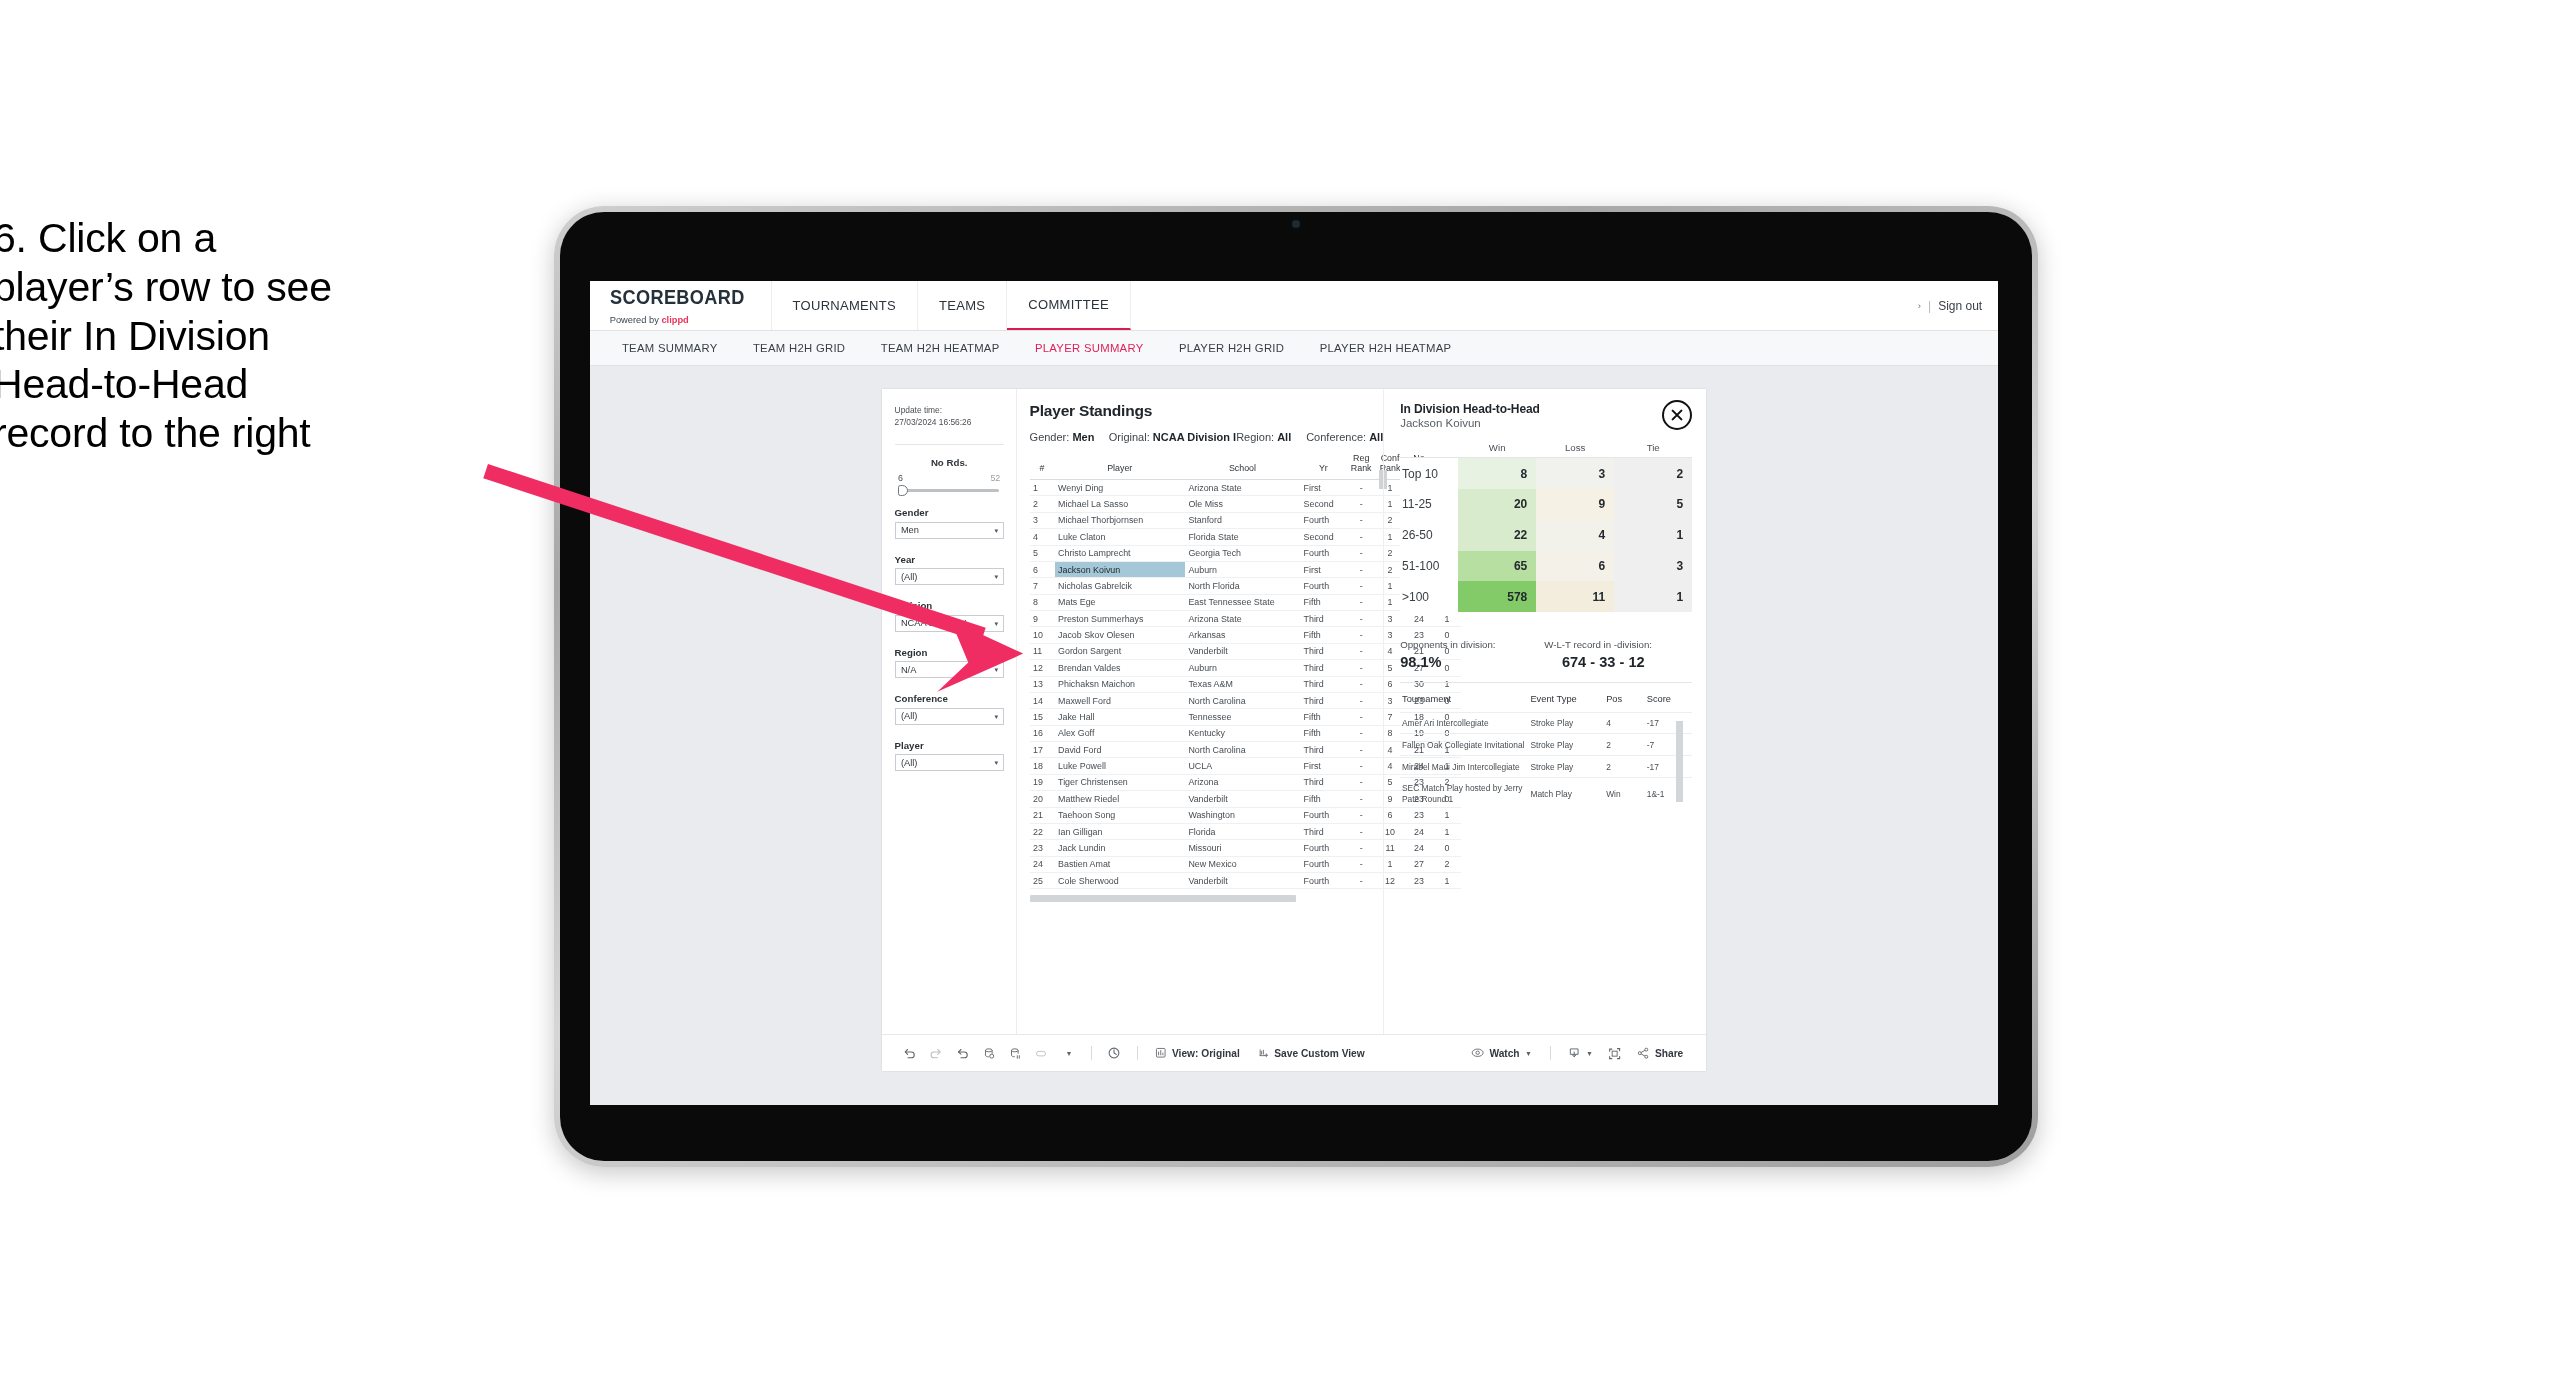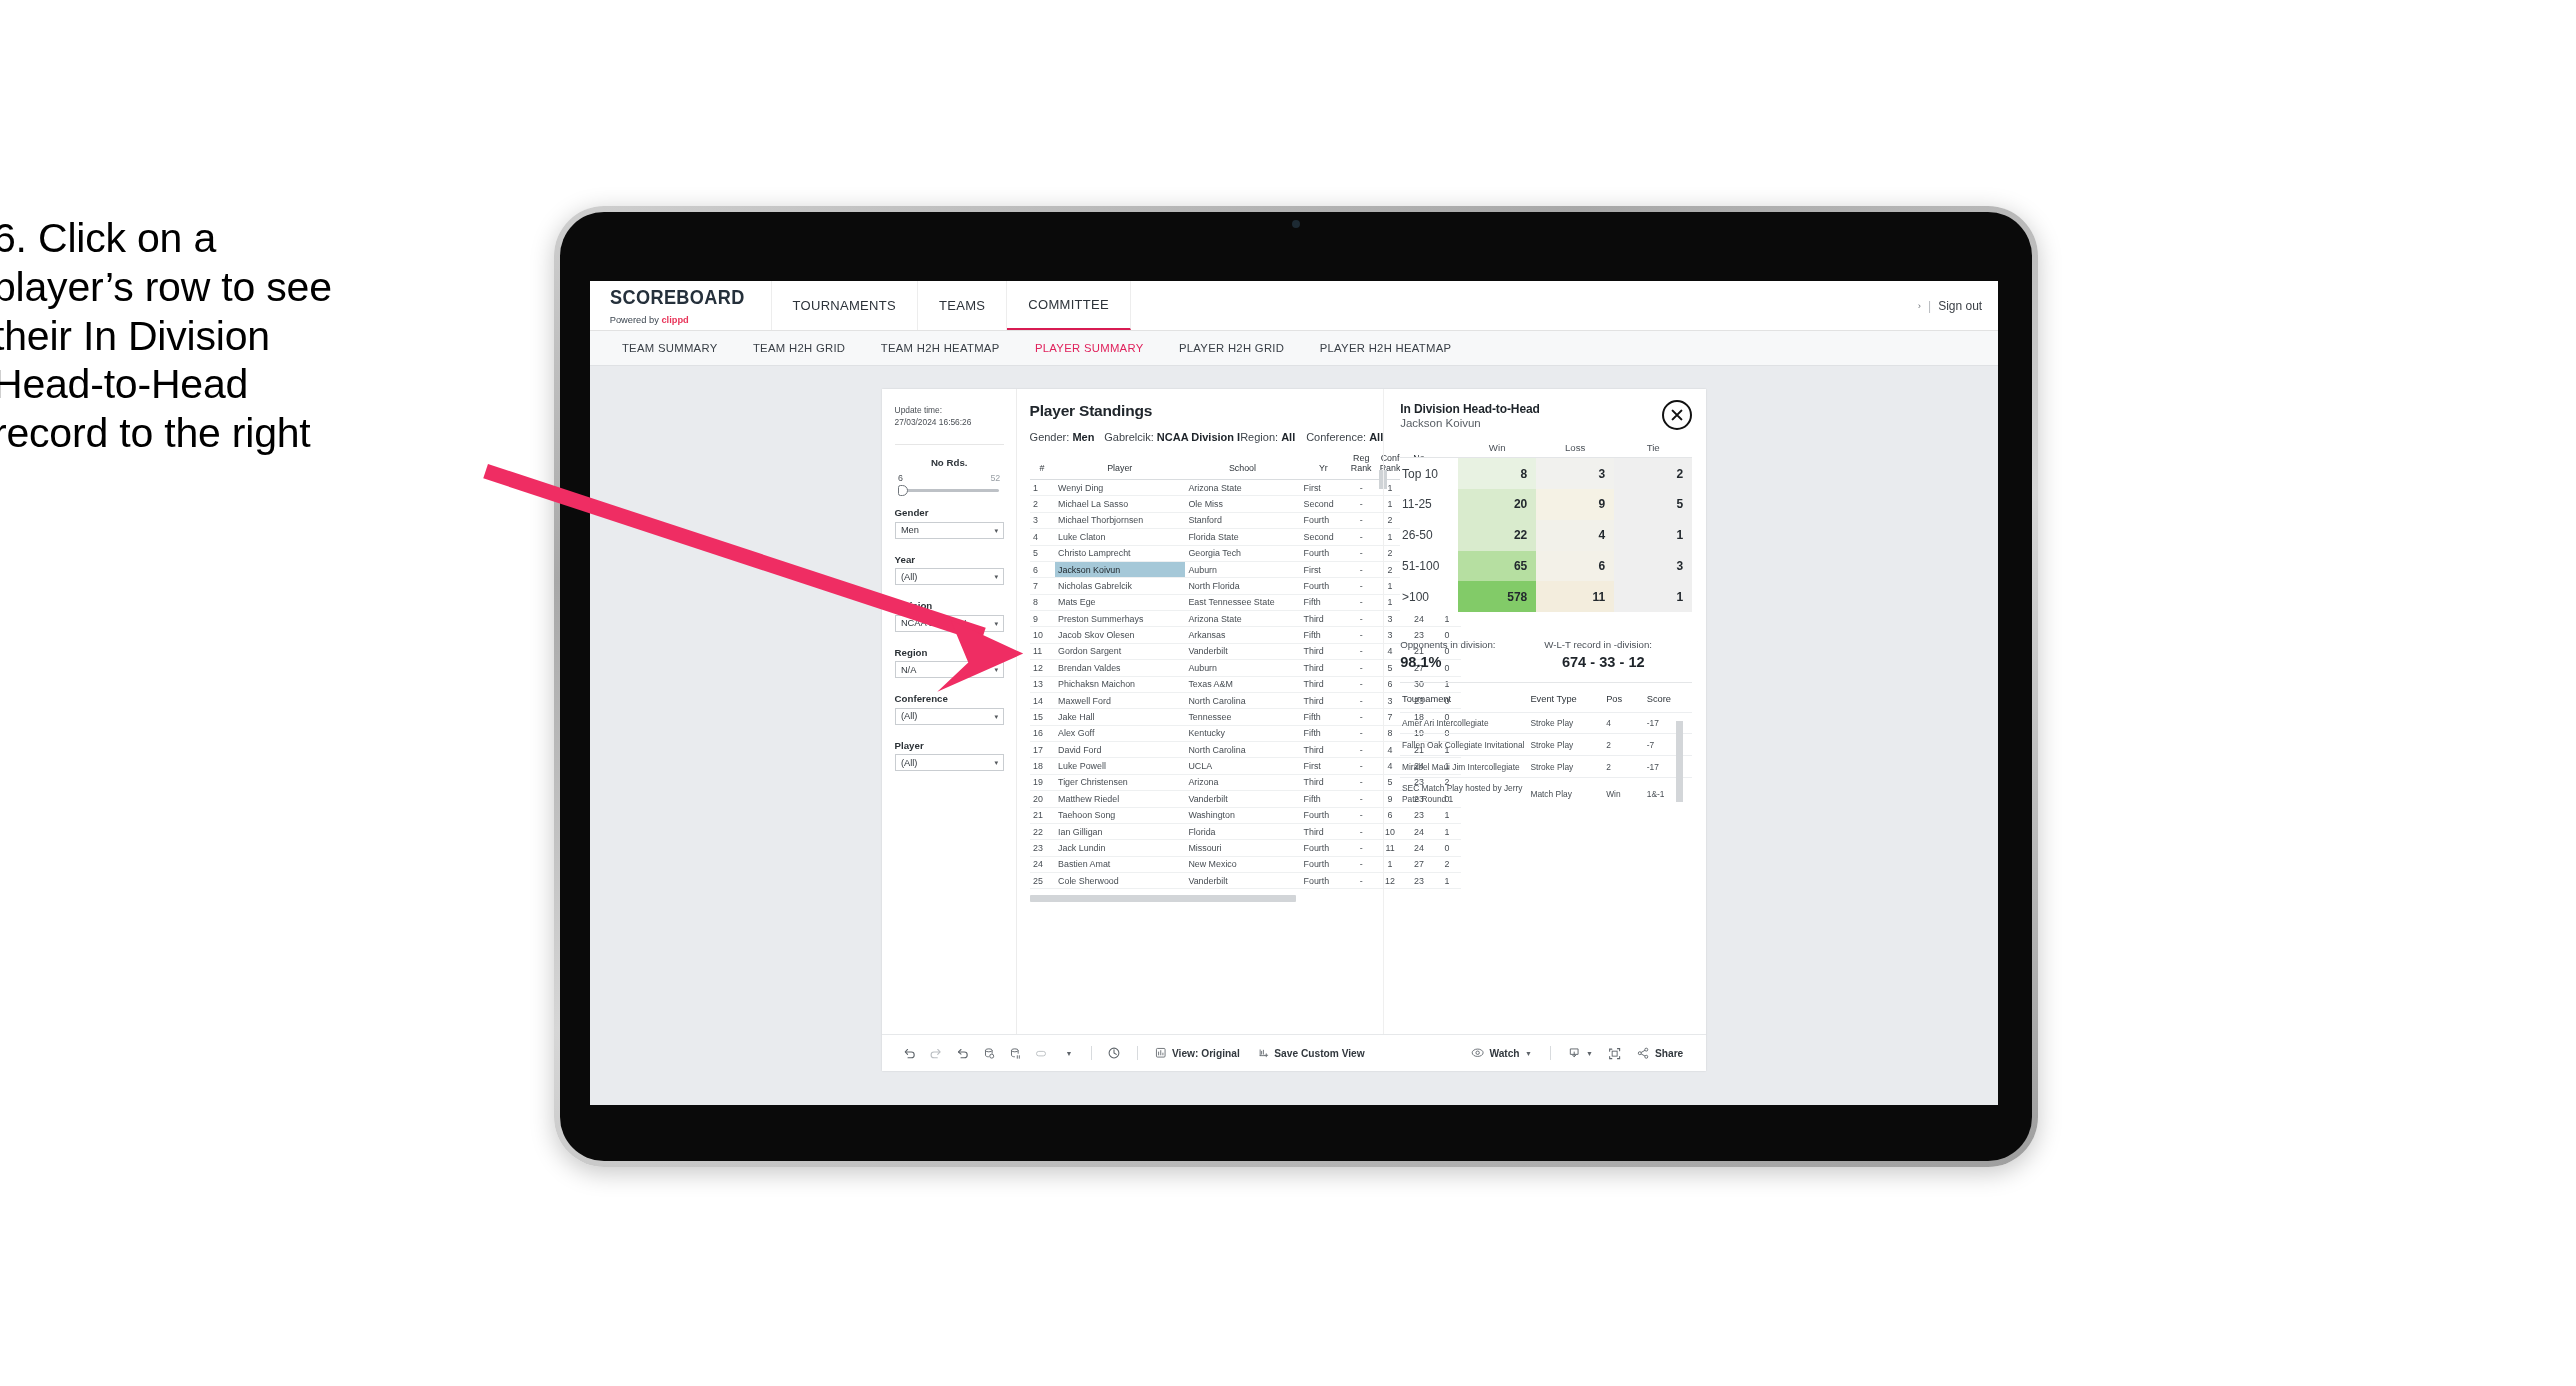--- a/index.html
+++ b/index.html
@@ -326,21 +326,21 @@
                     <span>(All)</span>
                     <span class="f-caret">▼</span>
                   </div>
                 </div>
               </div>
 
               <div class="table-wrap">
                 <div class="title">Player Standings</div>
                 <div class="meta-row">
                   <div class="m m1"><span>Gender: </span><b>Men</b></div>
-                  <div class="m m2"><span>Gabrelcik: </span><b>NCAA Division I</b></div>
+                  <div class="m m2"><span>Original: </span><b>NCAA Division I</b></div>
                   <div class="m m3"><span>Region: </span><b>All</b></div>
                   <div class="m"><span>Conference: </span><b>All</b></div>
                 </div>
 
                 <div class="ptable-scroll">
                   <div class="vscroll"></div>
                   <table class="ptable">
                     <thead>
                         <tr>
                       <th class="c-rank">#</th>

